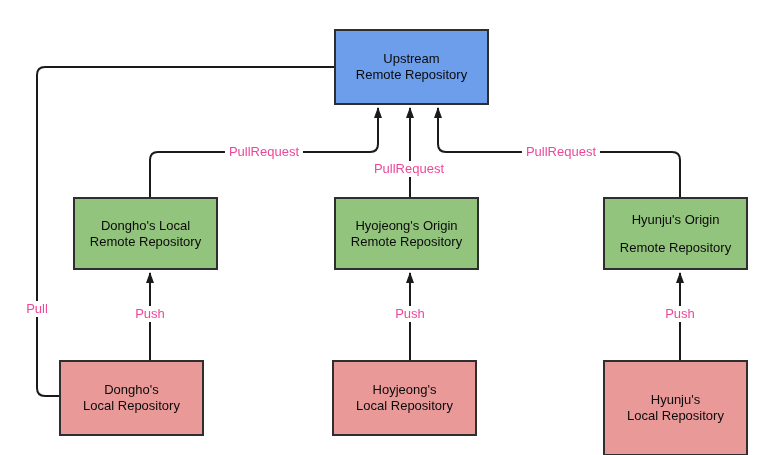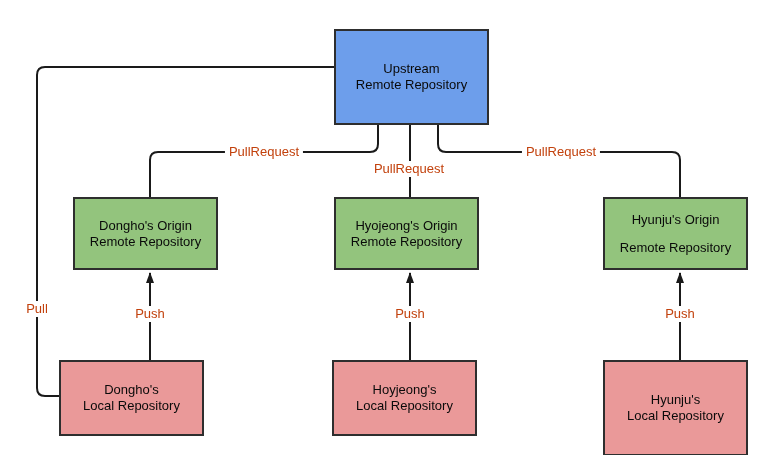--- a/index.html
+++ b/index.html
@@ -33,35 +33,35 @@
     box-sizing: border-box;
     display: flex;
     flex-direction: column;
     align-items: center;
     justify-content: center;
     text-align: center;
     font-size: 13px;
     line-height: 16px;
     color: #0a0a0a;
   }
-  .node-upstream   { left: 334px; top: 29px;  width: 155px; height: 96px; background: #6d9eeb; }
+  .node-upstream   { left: 334px; top: 29px;  width: 155px; height: 76px; background: #6d9eeb; }
   .node-origin-1   { left: 73px;  top: 197px; width: 145px; height: 73px; background: #93c47d; }
   .node-origin-2   { left: 334px; top: 197px; width: 145px; height: 73px; background: #93c47d; }
   .node-origin-3   { left: 603px; top: 197px; width: 145px; height: 73px; background: #93c47d; gap: 12px; }
   .node-local-1    { left: 59px;  top: 360px; width: 145px; height: 76px; background: #ea9999; }
   .node-local-2    { left: 332px; top: 360px; width: 145px; height: 76px; background: #ea9999; }
   .node-local-3    { left: 603px; top: 360px; width: 145px; height: 96px; background: #ea9999; }
   .edge-label {
     position: absolute;
     transform: translate(-50%, -50%);
     background: #ffffff;
     padding: 1px 4px;
     font-size: 13px;
     line-height: 14px;
-    color: #c2410c;
+    color: #ec4899;
     white-space: nowrap;
   }
   .lbl-pull { left: 37px;  top: 309px; text-align: center; }
   .lbl-push-1 { left: 150px; top: 314px; }
   .lbl-push-2 { left: 410px; top: 314px; }
   .lbl-push-3 { left: 680px; top: 314px; }
   .lbl-pr-1 { left: 264px; top: 152px; }
   .lbl-pr-2 { left: 409px; top: 169px; }
   .lbl-pr-3 { left: 561px; top: 152px; }
 </style>
@@ -84,21 +84,21 @@
     <path class="edge" d="M 410 360 L 410 273" marker-end="url(#arrowhead)"></path>
     <path class="edge" d="M 680 360 L 680 273" marker-end="url(#arrowhead)"></path>
   </svg>
 
   <div class="node node-upstream" style="background: rgb(109, 158, 235);">
     <div>Upstream</div>
     <div>Remote Repository</div>
   </div>
 
   <div class="node node-origin-1" style="background: rgb(147, 196, 125);">
-    <div>Dongho's Origin</div>
+    <div>Dongho's Local</div>
     <div>Remote Repository</div>
   </div>
 
   <div class="node node-origin-2" style="background: rgb(147, 196, 125); text-align: center;">
     <div>Hyojeong's Origin</div>
     <div>Remote Repository</div>
   </div>
 
   <div class="node node-origin-3" style="background: rgb(147, 196, 125);">
     <div>Hyunju's Origin</div>

